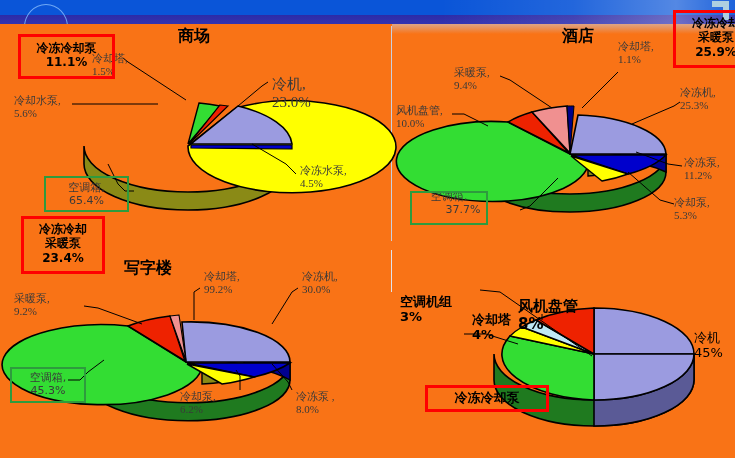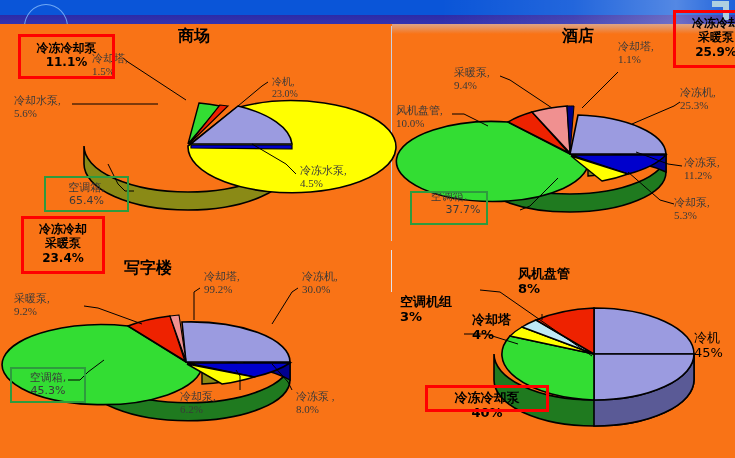--- a/index.html
+++ b/index.html
@@ -100,21 +100,21 @@
       <path d="M268 58 L262 62 L238 82" stroke="#000" stroke-width="1" fill="none"></path>
       <path d="M72 80 L158 80" stroke="#000" stroke-width="1" fill="none"></path>
       <path d="M296 150 L286 140 L252 120" stroke="#000" stroke-width="1" fill="none"></path>
       <path d="M134 167 L125 167 L118 160 L108 140" stroke="#000" stroke-width="1" fill="none"></path>
     </svg>
 
     <div class="lbl" style="left:92px;top:28px;font-size:11px;">
       <span class="l1">冷却塔,</span>
       <span class="l2">1.5%</span>
     </div>
-    <div class="lbl" style="left:272px;top:52px;font-size:10px;">
+    <div class="lbl" style="left:272px;top:52px;font-size:15px;">
       <span class="l1">冷机,</span>
       <span class="l2">23.0%</span>
     </div>
     <div class="lbl" style="left:14px;top:70px;font-size:11px;">
       <span class="l1">冷却水泵,</span>
       <span class="l2">5.6%</span>
     </div>
     <div class="lbl" style="left:300px;top:140px;font-size:11px;">
       <span class="l1">冷冻水泵,</span>
       <span class="l2">4.5%</span>
@@ -297,34 +297,33 @@
     <svg style="position:absolute;left:0;top:0;width:343px;height:216px;pointer-events:none;">
       <path d="M88 48 L108 50 L200 114" stroke="#000" stroke-width="1" fill="none"></path>
       <path d="M72 92 L94 92 L126 102" stroke="#000" stroke-width="1" fill="none"></path>
       <path d="M150 72 L150 78" stroke="#000" stroke-width="1" fill="none"></path>
     </svg>
 
     <div class="lbl" style="left:8px;top:24px;font-size:13px;font-weight:bold;color:#000;font-family:'DejaVu Sans','Liberation Sans',sans-serif;margin-top:28px;">
       <span class="l1">空调机组</span>
       <span class="l2">3%</span>
     </div>
-    <div class="lbl" style="left:126px;top:24px;font-size:13px;font-weight:bold;color:#000;font-family:'DejaVu Sans','Liberation Sans',sans-serif;">
+    <div class="lbl" style="left:126px;top:56px;font-size:15px;font-weight:bold;color:#000;font-family:'DejaVu Sans','Liberation Sans',sans-serif;">
       <span class="l1">风机盘管</span>
       <span class="l2">8%</span>
     </div>
     <div class="lbl" style="left:80px;top:70px;font-size:13px;font-weight:bold;color:#000;font-family:'DejaVu Sans','Liberation Sans',sans-serif;">
       <span class="l1">冷却塔</span>
       <span class="l2">4%</span>
     </div>
     <div class="lbl" style="left:302px;top:88px;font-size:13px;font-weight:normal;color:#000;font-family:'DejaVu Sans','Liberation Sans',sans-serif;">
       <span class="l1">冷机</span>
       <span class="l2">45%</span>
     </div>
 
     <div class="lbl" style="left:40px;top:148px;font-size:13px;font-weight:bold;color:#000;width:110px;text-align:center;font-family:'DejaVu Sans','Liberation Sans',sans-serif;">
       <span class="l1">冷冻冷却泵</span>
-      <span class="l2">40%</span>
     </div>
 
     <div class="hbox red" style="left:33px;top:143px;width:124px;height:27px;"></div>
   </div>
 
 </div>
 
 </body></html>

